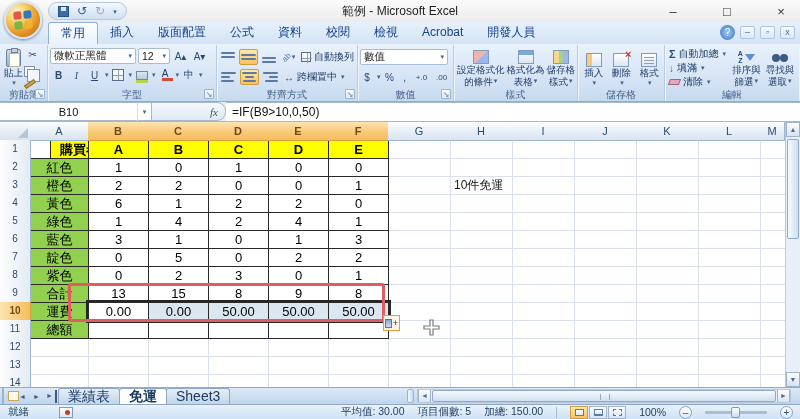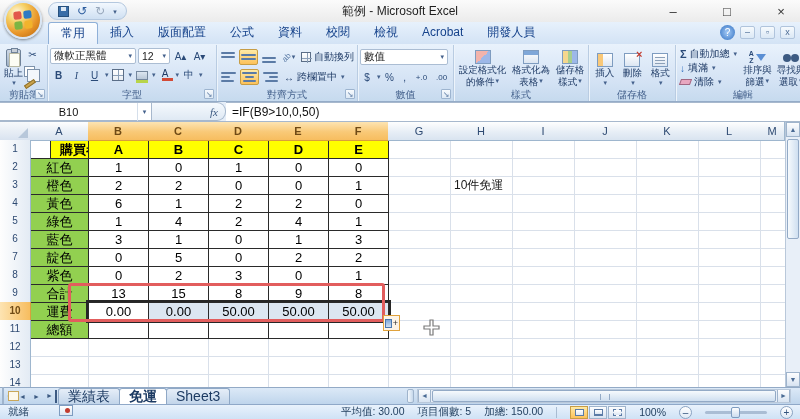--- a/index.html
+++ b/index.html
@@ -133,21 +133,21 @@
 .instab{height:15px;width:24px;background:linear-gradient(#eef4fb,#cfdff0);border:1px solid #9fb4cc;border-bottom:none;border-radius:3px 3px 0 0;margin-left:2px;position:relative;}
 .instab:after{content:"";position:absolute;left:5px;top:3px;width:9px;height:8px;background:#fdf8ec;border:1px solid #c9a75a;}
 .split{position:absolute;left:407px;bottom:1px;width:7px;height:14px;background:linear-gradient(90deg,#f3f8fd,#c6d8eb);border:1px solid #9fb4cc;border-radius:2px;}
 .hscroll{position:absolute;left:417px;right:9px;bottom:1px;height:14px;background:#e8eff8;border:1px solid #b9c8da;display:flex;align-items:center;}
 .harrow{width:13px;height:12px;background:linear-gradient(#fdfdfe,#d7e3f1);border-right:1px solid #9fb4cc;border-left:1px solid #9fb4cc;font-size:7px;color:#4a6a94;text-align:center;line-height:12px;flex:0 0 auto;}
 .hthumb{flex:1;height:12px;background:linear-gradient(#f6fafd,#cfdff0);border:1px solid #93aac6;border-radius:2px;position:relative;margin:0 1px;}
 .hthumb:after{content:"";position:absolute;left:50%;top:3px;width:8px;height:6px;margin-left:-4px;border-left:1px solid #93aac6;border-right:1px solid #93aac6;}
 
 
 #statusbar{position:absolute;left:0;top:404px;width:800px;height:15px;background:linear-gradient(#e9f2fc,#cfe2f5);border-top:1px solid #8fa8c8;display:flex;align-items:center;font-size:10.5px;color:#1e3c5c;}
-.sleft{display:flex;gap:30px;padding-left:8px;}
+.sleft{display:flex;align-items:center;gap:30px;padding-left:8px;}
 .macroicon{width:14px;height:11px;border:1px solid #7e9cc0;background:linear-gradient(#fff,#dce6f2);position:relative;}
 .macroicon:after{content:"";position:absolute;right:2px;bottom:2px;width:5px;height:5px;border-radius:50%;background:#c23b2e;}
 .sright{margin-left:auto;display:flex;align-items:center;gap:13px;padding-right:7px;}
 .sep{width:1px;height:11px;background:#a8bcd2;}
 .views{display:flex;gap:1px;}
 .vbtn{width:18px;height:13px;border:1px solid #9fb4cc;background:linear-gradient(#fdfdfe,#d7e3f1);display:flex;align-items:center;justify-content:center;}
 .vbtn.hl{background:linear-gradient(#ffeaa6,#fcc159);border-color:#c79d45;}
 .vglyph{width:9px;height:7px;border:1px solid #5b7ba6;background:linear-gradient(#fff,#dce6f2);}
 .vglyph.pl{border-bottom-width:2px;}
 .vglyph.pb{border-style:dashed;}
@@ -337,21 +337,21 @@
           <span class="ibtn" style="min-width:14px">%</span>
           <span class="ibtn" style="min-width:12px">,</span>
           <span class="ibtn" style="min-width:18px;font-size:8px">+.0</span>
           <span class="ibtn" style="min-width:18px;font-size:8px">.00</span>
         </div>
       </div>
       <div class="glabel">數值</div>
       <span class="launcher">↘</span>
     </div>
 
-    <div class="rgroup" style="width:135px">
+    <div class="rgroup" style="width:124px">
       <div class="gbody" style="justify-content:space-around;width:100%">
         <div class="bigbtn">
           <span class="sic cf"></span>
           <span>設定格式化</span>
           <span class="row">
               <span>的條件</span>
               <span class="dd">▾</span>
             </span>
         </div>
         <div class="bigbtn">

